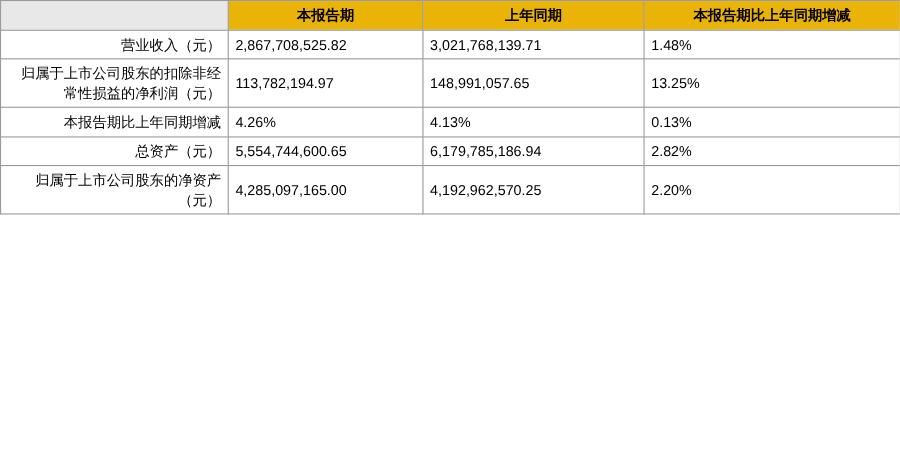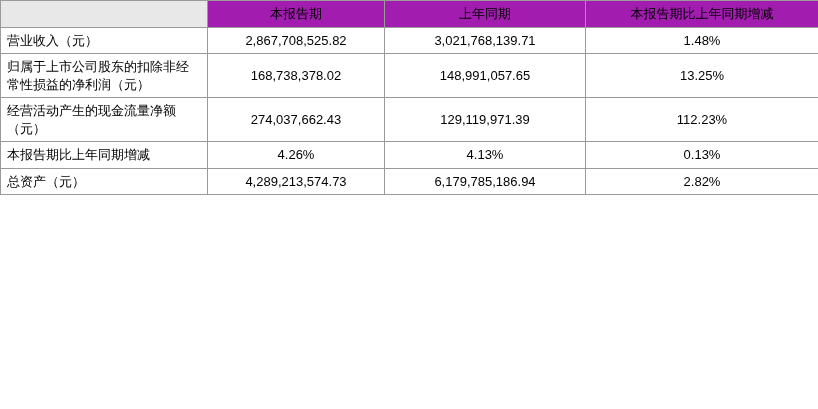--- a/index.html
+++ b/index.html
@@ -21,30 +21,30 @@
   }
   #fin-table td {
     border: 1px solid #9a9a9a;
     font-size: 13px;
     padding: 4px 6px;
     line-height: 1.35;
     vertical-align: middle;
     box-sizing: border-box;
   }
   td.label {
-    text-align: left;
+    text-align: right;
   }
   td.num {
-    text-align: center;
+    text-align: left;
     padding-right: 10px;
   }
   td.hdr {
-    background: #a21caf;
+    background: #eab308;
     text-align: center;
-    font-weight: normal;
+    font-weight: bold;
   }
   td.corner {
     background: #e8e8e8;
     border-left: 1px solid #ffffff;
     border-top: 1px solid #ffffff;
   }
   col.c0 { width: 207px; }
   col.c1 { width: 177px; }
   col.c2 { width: 201px; }
   col.c3 { width: 233px; }
@@ -68,38 +68,38 @@
     </tr>
 
     <tr>
       <td class="label">营业收入（元）</td>
       <td class="num">2,867,708,525.82</td>
       <td class="num">3,021,768,139.71</td>
       <td class="num">1.48%</td>
     </tr>
     <tr>
       <td class="label">归属于上市公司股东的扣除非经常性损益的净利润（元）</td>
-      <td class="num">168,738,378.02</td>
+      <td class="num">113,782,194.97</td>
       <td class="num">148,991,057.65</td>
       <td class="num">13.25%</td>
-    </tr>
-    <tr>
-      <td class="label">经营活动产生的现金流量净额（元）</td>
-      <td class="num">274,037,662.43</td>
-      <td class="num">129,119,971.39</td>
-      <td class="num">112.23%</td>
     </tr>
     <tr>
       <td class="label">本报告期比上年同期增减</td>
       <td class="num">4.26%</td>
       <td class="num">4.13%</td>
       <td class="num">0.13%</td>
     </tr>
 
 
     <tr>
       <td class="label">总资产（元）</td>
-      <td class="num">4,289,213,574.73</td>
+      <td class="num">5,554,744,600.65</td>
       <td class="num">6,179,785,186.94</td>
       <td class="num">2.82%</td>
+    </tr>
+    <tr>
+      <td class="label">归属于上市公司股东的净资产（元）</td>
+      <td class="num">4,285,097,165.00</td>
+      <td class="num">4,192,962,570.25</td>
+      <td class="num">2.20%</td>
     </tr>
   </tbody>
 </table>
 
 </body></html>

